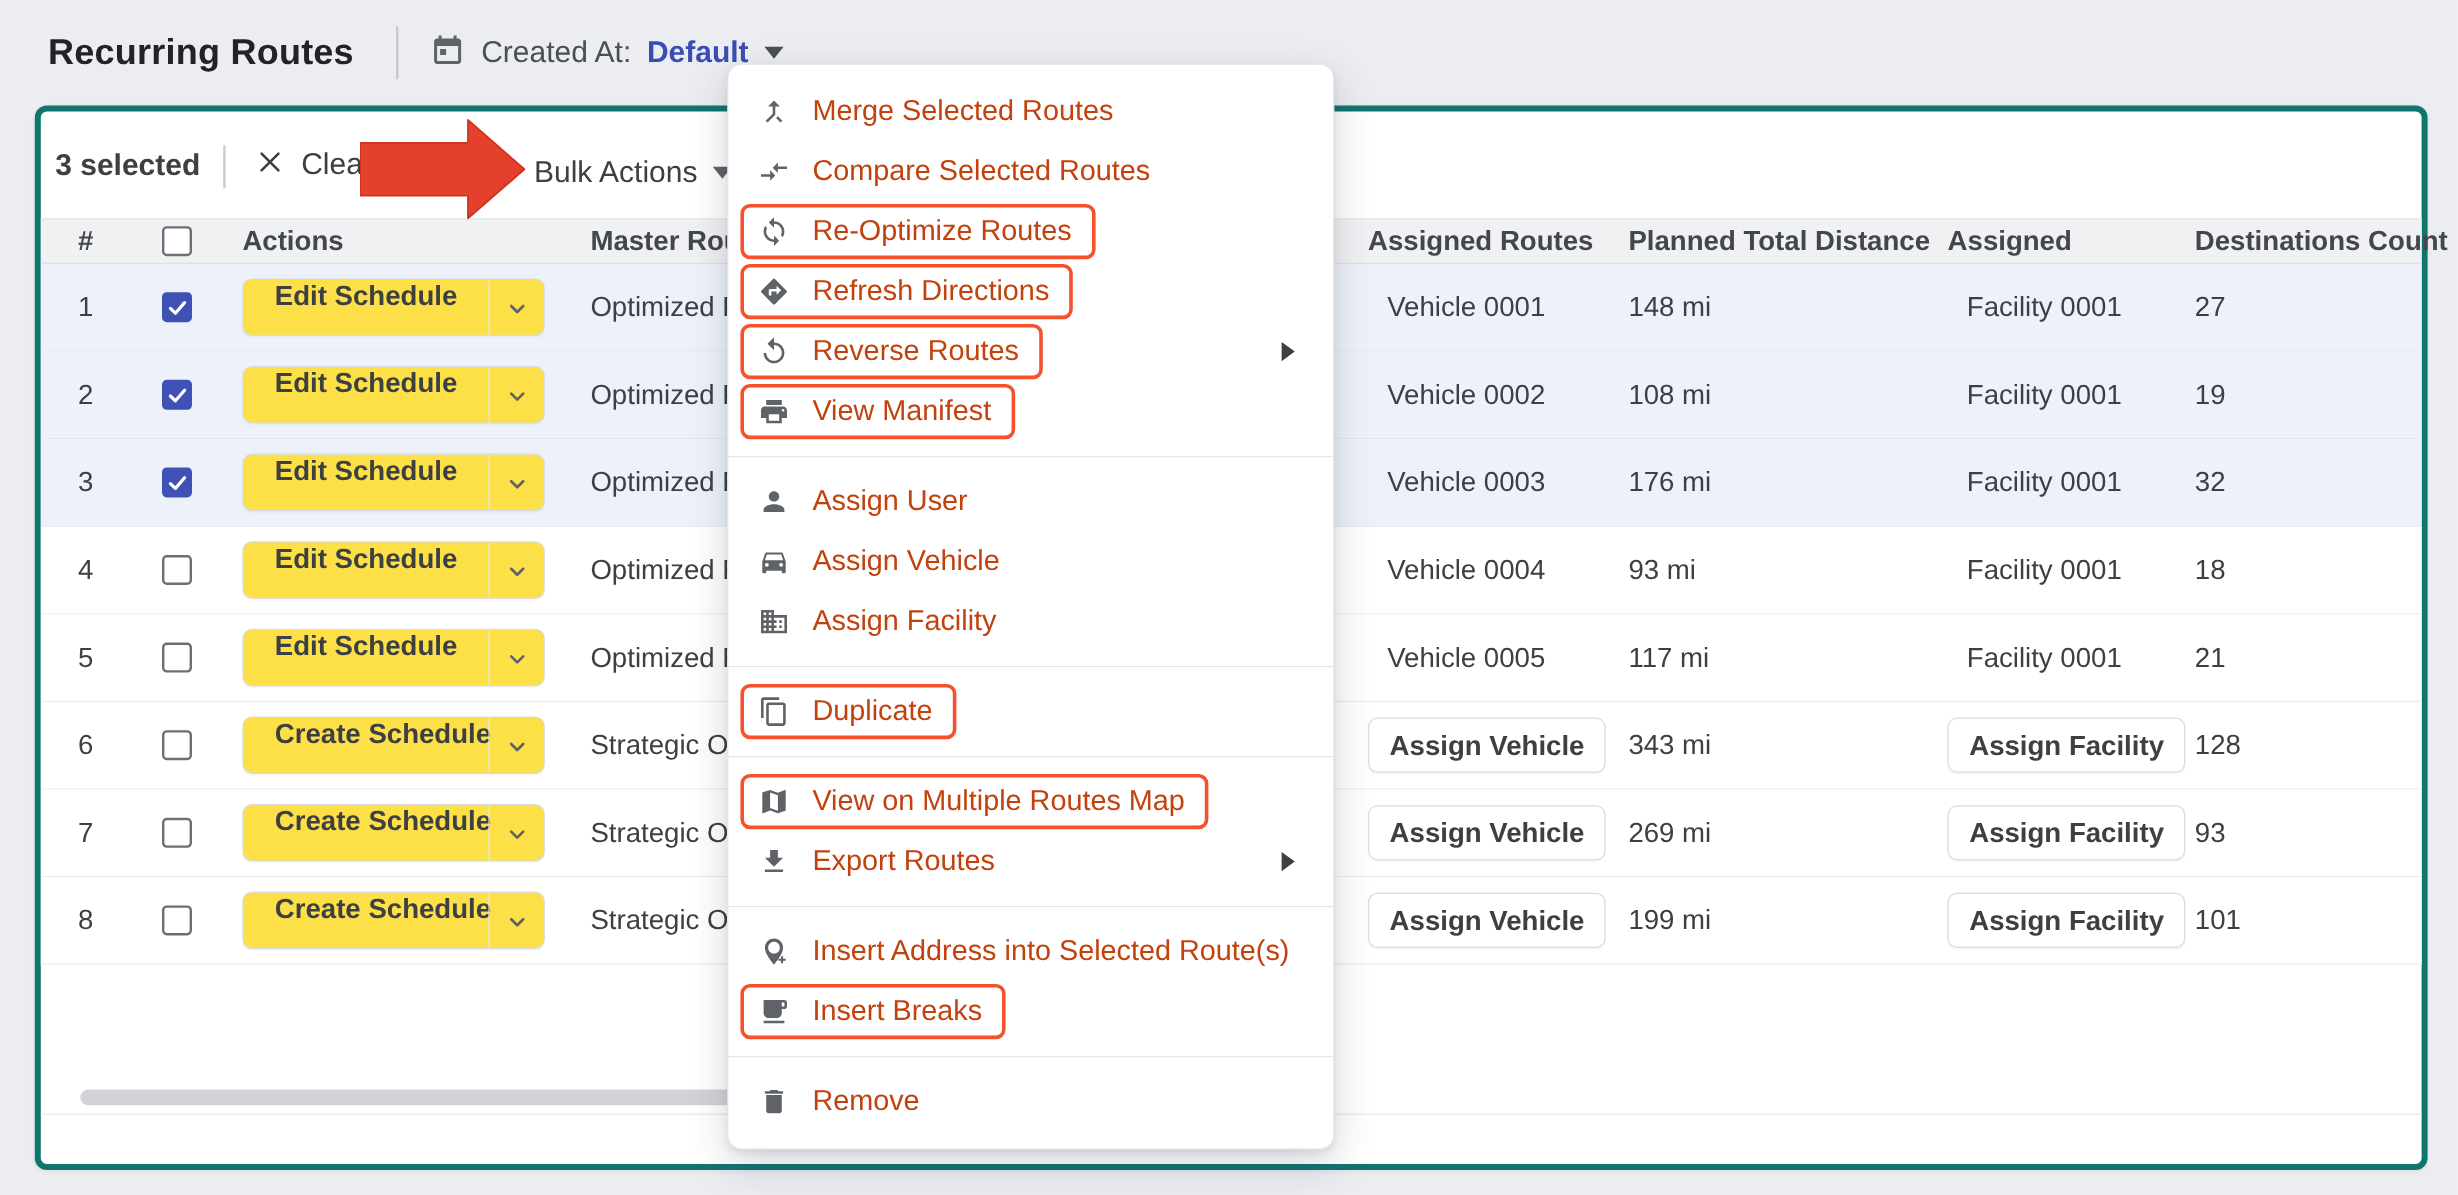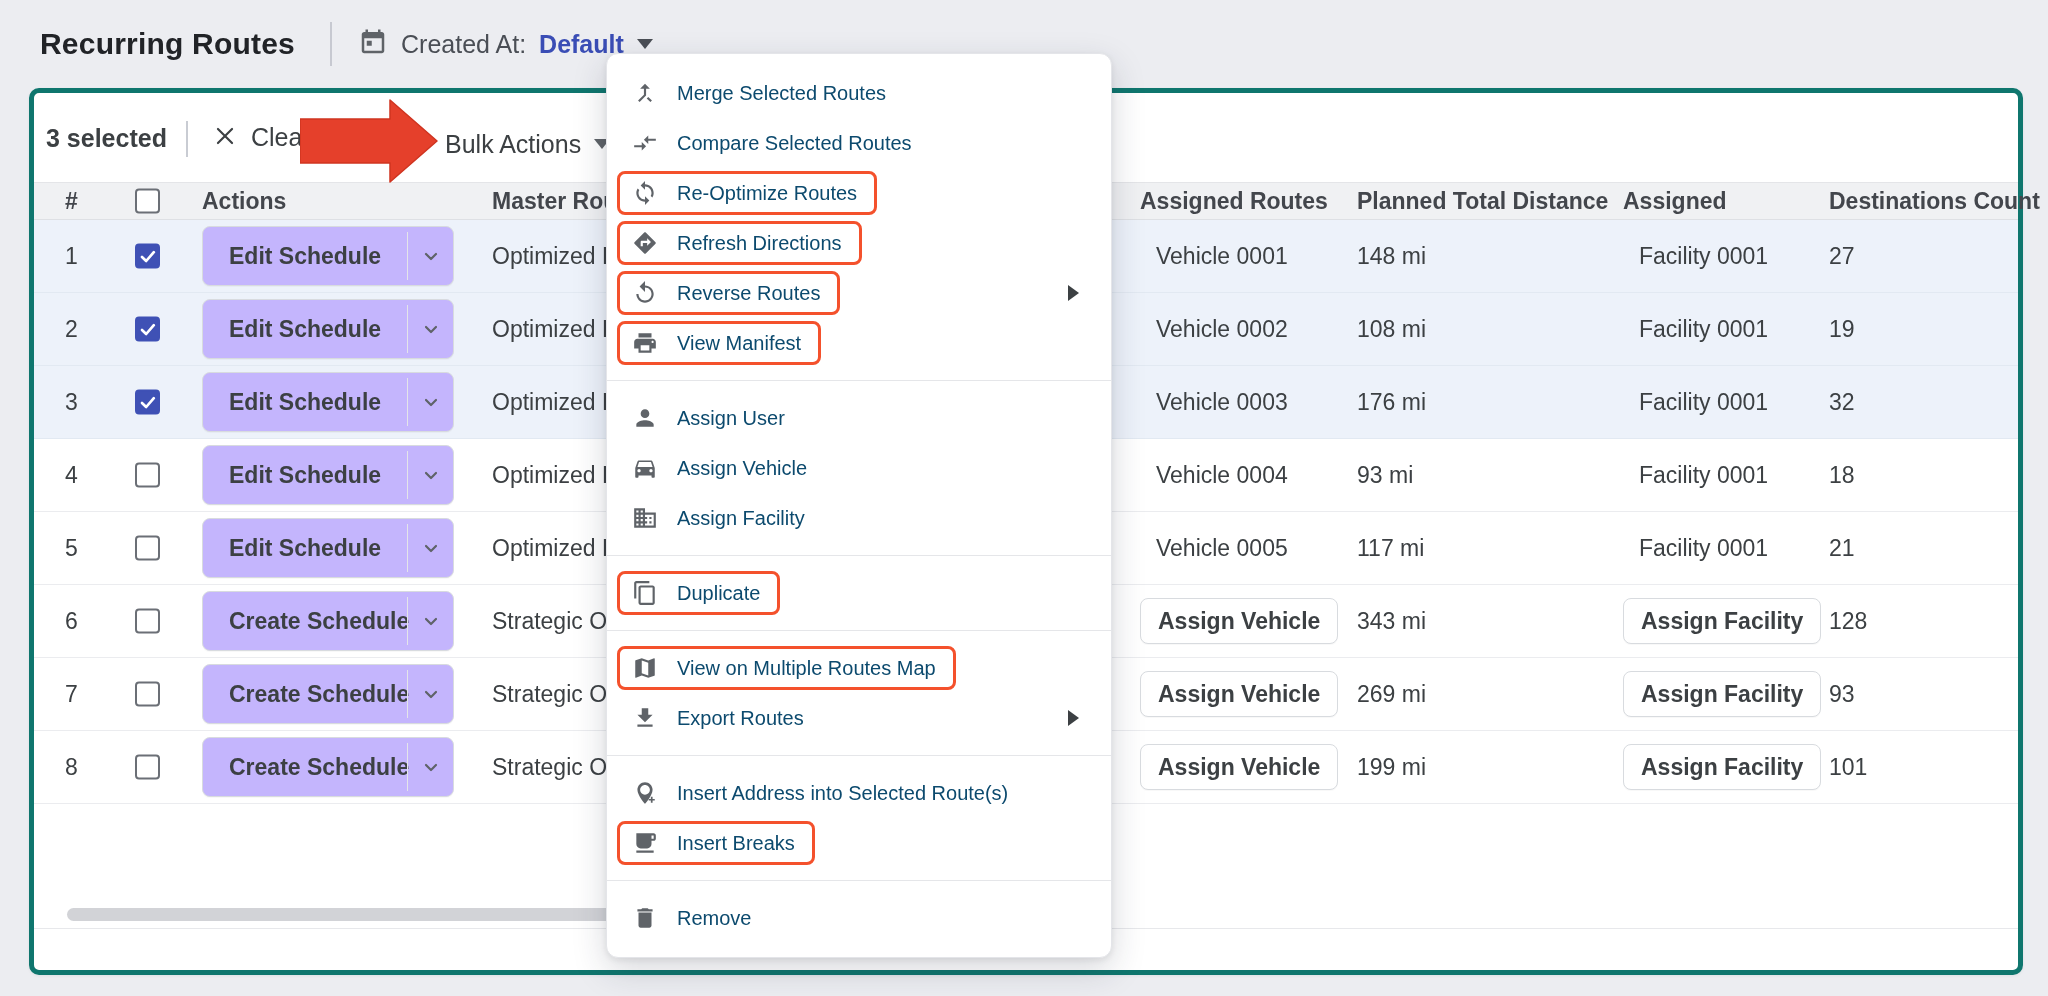--- a/index.html
+++ b/index.html
@@ -46,21 +46,21 @@
   .x-vehicle  { left:1106px; }
   .x-distance { left:1323px; }
   .x-facility { left:1589px; }
   .x-dest     { left:1795px; }
   
   .tbody { position:absolute; left:0; top:127px; width:100%; }
   .trow { position:relative; width:100%; height:73px; border-bottom:1px solid #ebecef; background:#fff; }
   .trow.sel { background:#edf2fa; border-bottom-color:#e2e9f2; }
   .cell { position:absolute; top:50%; transform:translateY(-50%); font-size:23px; color:#3c4043; white-space:nowrap; }
   .pad { padding-left:16px; display:inline-block; }
-  .split-btn { display:inline-flex; align-items:center; height:60px; background:#c4b5fd;
+  .split-btn { display:inline-flex; height:48px; background:#fde047;
     border:1px solid #d8dbdf; border-radius:8px; overflow:hidden; cursor:pointer;
     box-shadow:0 1px 1px rgba(0,0,0,.03); }
   .split-label { width:204px; padding-left:26px; font-size:23px; font-weight:600; color:#3c4043; }
   .split-caret { width:46px; height:48px; border-left:1px solid #e4e5e9; display:flex; align-items:center; justify-content:center; }
   .mini-btn { display:inline-flex; align-items:center; height:46px; padding:0 17px;
     background:#fff; border:1px solid #d8dbdf; border-radius:8px; font-size:23px; font-weight:600;
     color:#3c4043; cursor:pointer; box-shadow:0 1px 1px rgba(0,0,0,.03); white-space:nowrap; }
   
   .hscroll { position:absolute; left:33px; top:815px; width:607px; height:13px; background:#d2d3d7; border-radius:7px; cursor:pointer; }
   .footline { position:absolute; left:0; top:835px; width:100%; height:1px; background:#e7e8eb; }
@@ -68,21 +68,21 @@
   .red-arrow { position:absolute; left:300px; top:99px; z-index:15; }
   
   .menu { position:absolute; left:606px; top:53px; width:506px; z-index:20;
     background:#fff; border:1px solid #e4e5e9; border-radius:12px; padding:14px 0;
     box-shadow:0 12px 34px rgba(35,40,60,.18), 0 2px 6px rgba(0,0,0,.08); }
   .mitem { position:relative; height:50px; display:flex; align-items:center; padding-left:10px; cursor:pointer; }
   .mwrap { display:inline-flex; align-items:center; gap:19px; padding:6px 17px 6px 12px;
     border:3px solid transparent; border-radius:8px; }
   .mwrap.hl { border-color:#f4512c; }
   .micon { color:#5f6368; flex:0 0 auto; }
-  .mlabel { font-size:20px; color:#0c4a6e; white-space:nowrap; }
+  .mlabel { font-size:24px; color:#c2410c; white-space:nowrap; }
   .subcaret { position:absolute; right:32px; top:50%; transform:translateY(-50%);
     width:0; height:0; border-left:11px solid #3c4043; border-top:8px solid transparent; border-bottom:8px solid transparent; }
   .mdivider { height:1px; background:#e5e6e9; margin:12px 0; }
 </style>
 </head>
 <body>
 
 <div class="topbar">
   <div class="page-title">Recurring Routes</div>
   <div class="title-sep"></div>

